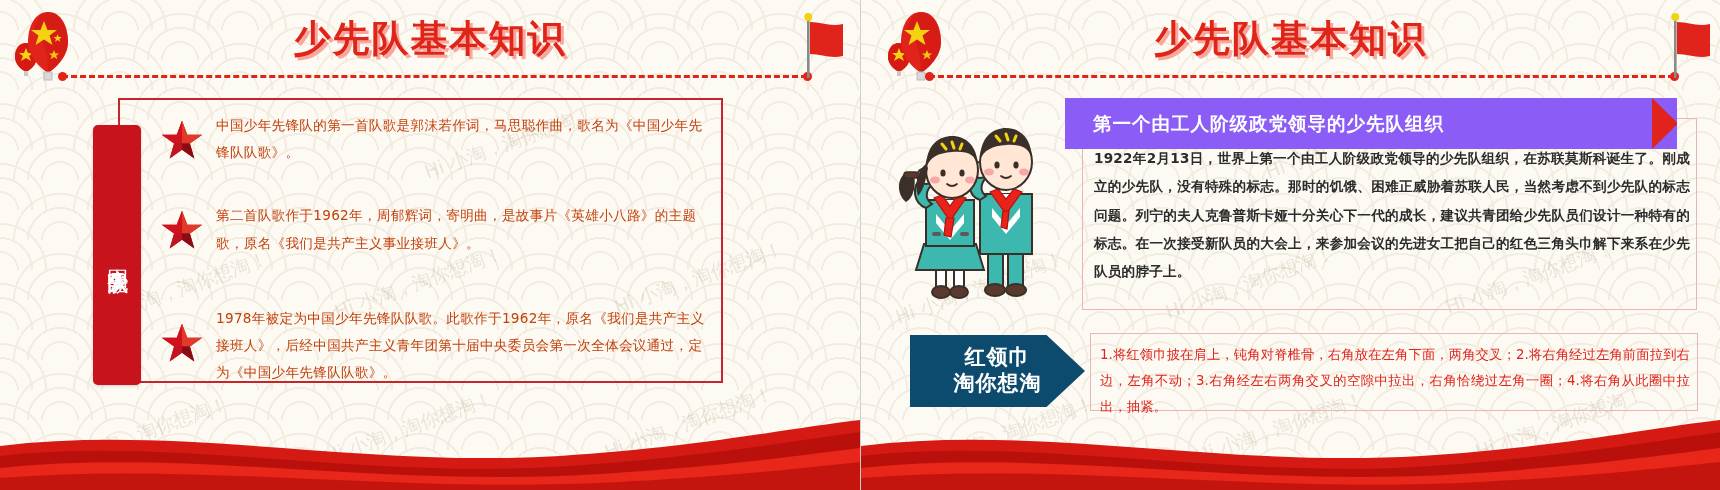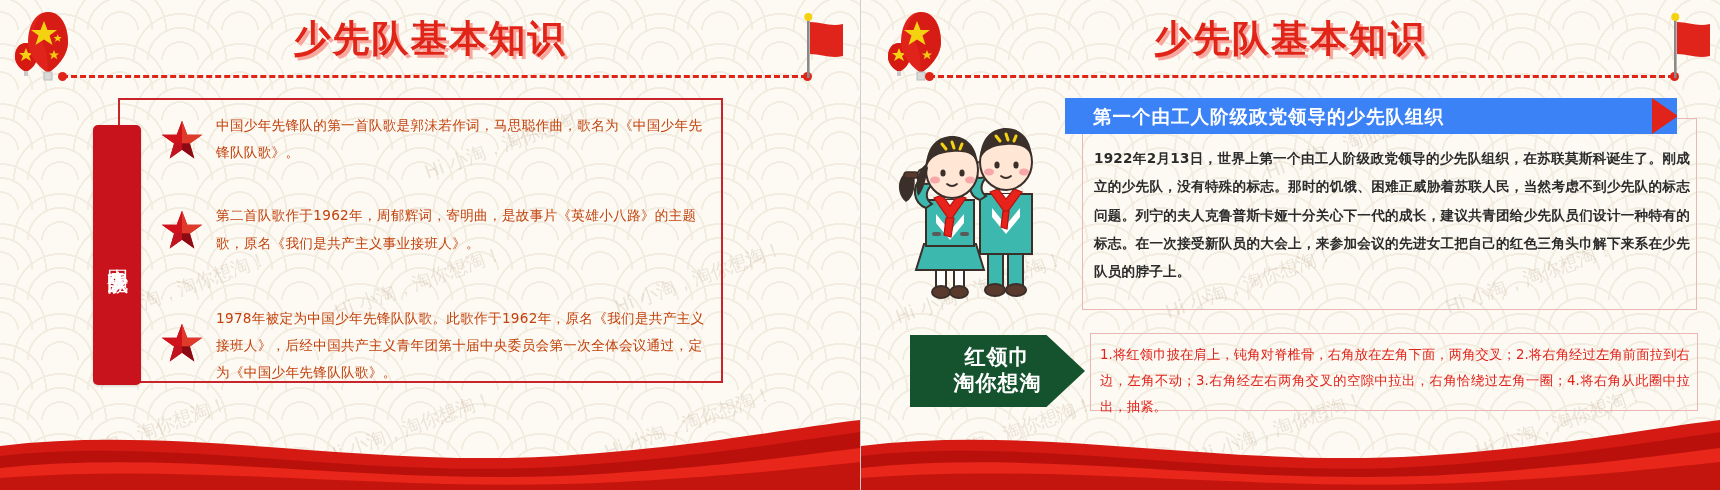--- a/index.html
+++ b/index.html
@@ -134,22 +134,22 @@
     font-family: "DejaVu Sans", sans-serif;
     letter-spacing: 0.3px;
   }
 
   
   .kids { position: absolute; left: 880px; top: 118px; width: 175px; height: 185px; }
 
   .ribbon {
     position: absolute;
     left: 1065px; top: 98px;
-    width: 612px; height: 36px;
-    background: #3b82f6;
+    width: 612px; height: 51px;
+    background: #8b5cf6;
     color: #fff;
     font-size: 18.5px;
     font-weight: 700;
     display: flex;
     align-items: center;
     padding-left: 28px;
     letter-spacing: 1px;
     font-family: "DejaVu Sans", sans-serif;
     clip-path: polygon(0 0, 100% 0, 100% 100%, 18px 100%, 0 100%);
   }
@@ -178,21 +178,21 @@
     font-family: "DejaVu Sans", sans-serif;
     letter-spacing: 0.2px;
     text-align: justify;
     font-weight: bold;
   }
 
   .arrow-label {
     position: absolute;
     left: 910px; top: 335px;
     width: 175px; height: 72px;
-    background: #14532d;
+    background: #0c4a6e;
     color: #fff;
     font-size: 21px;
     font-weight: 700;
     line-height: 1.22;
     display: flex;
     flex-direction: column;
     align-items: center;
     justify-content: center;
     font-family: "DejaVu Sans", sans-serif;
     clip-path: polygon(0 0, 78% 0, 100% 50%, 78% 100%, 0 100%);

